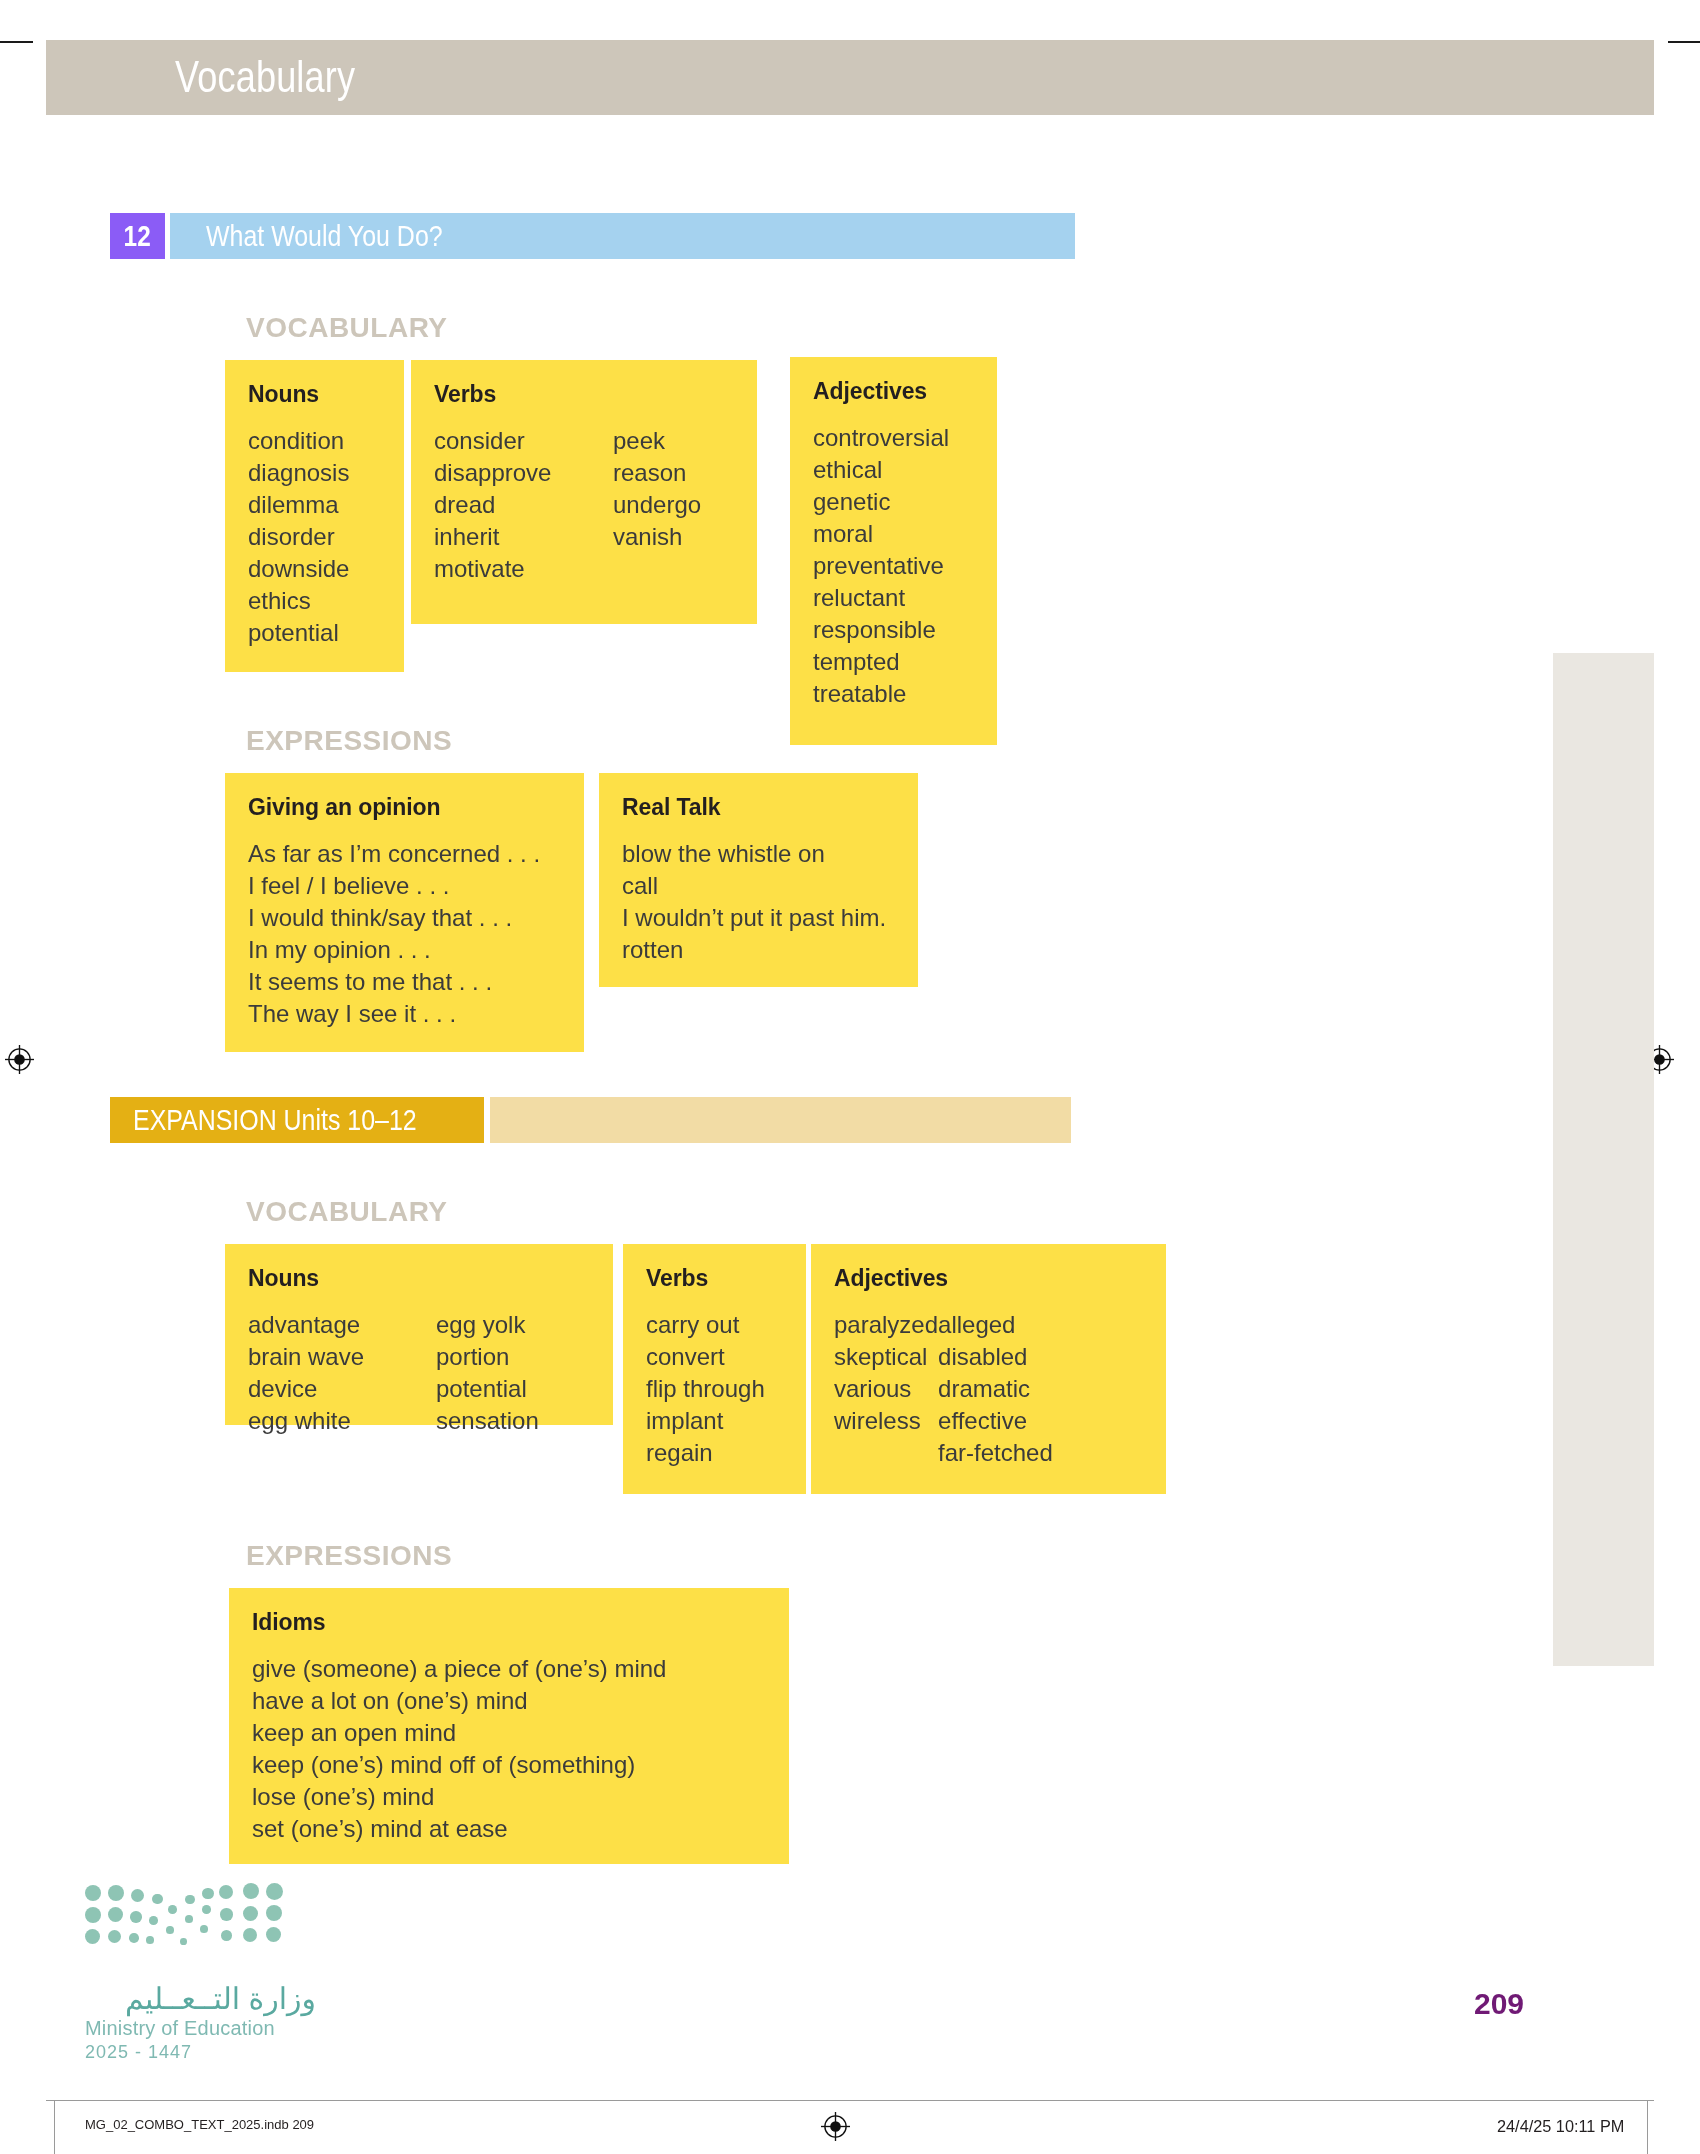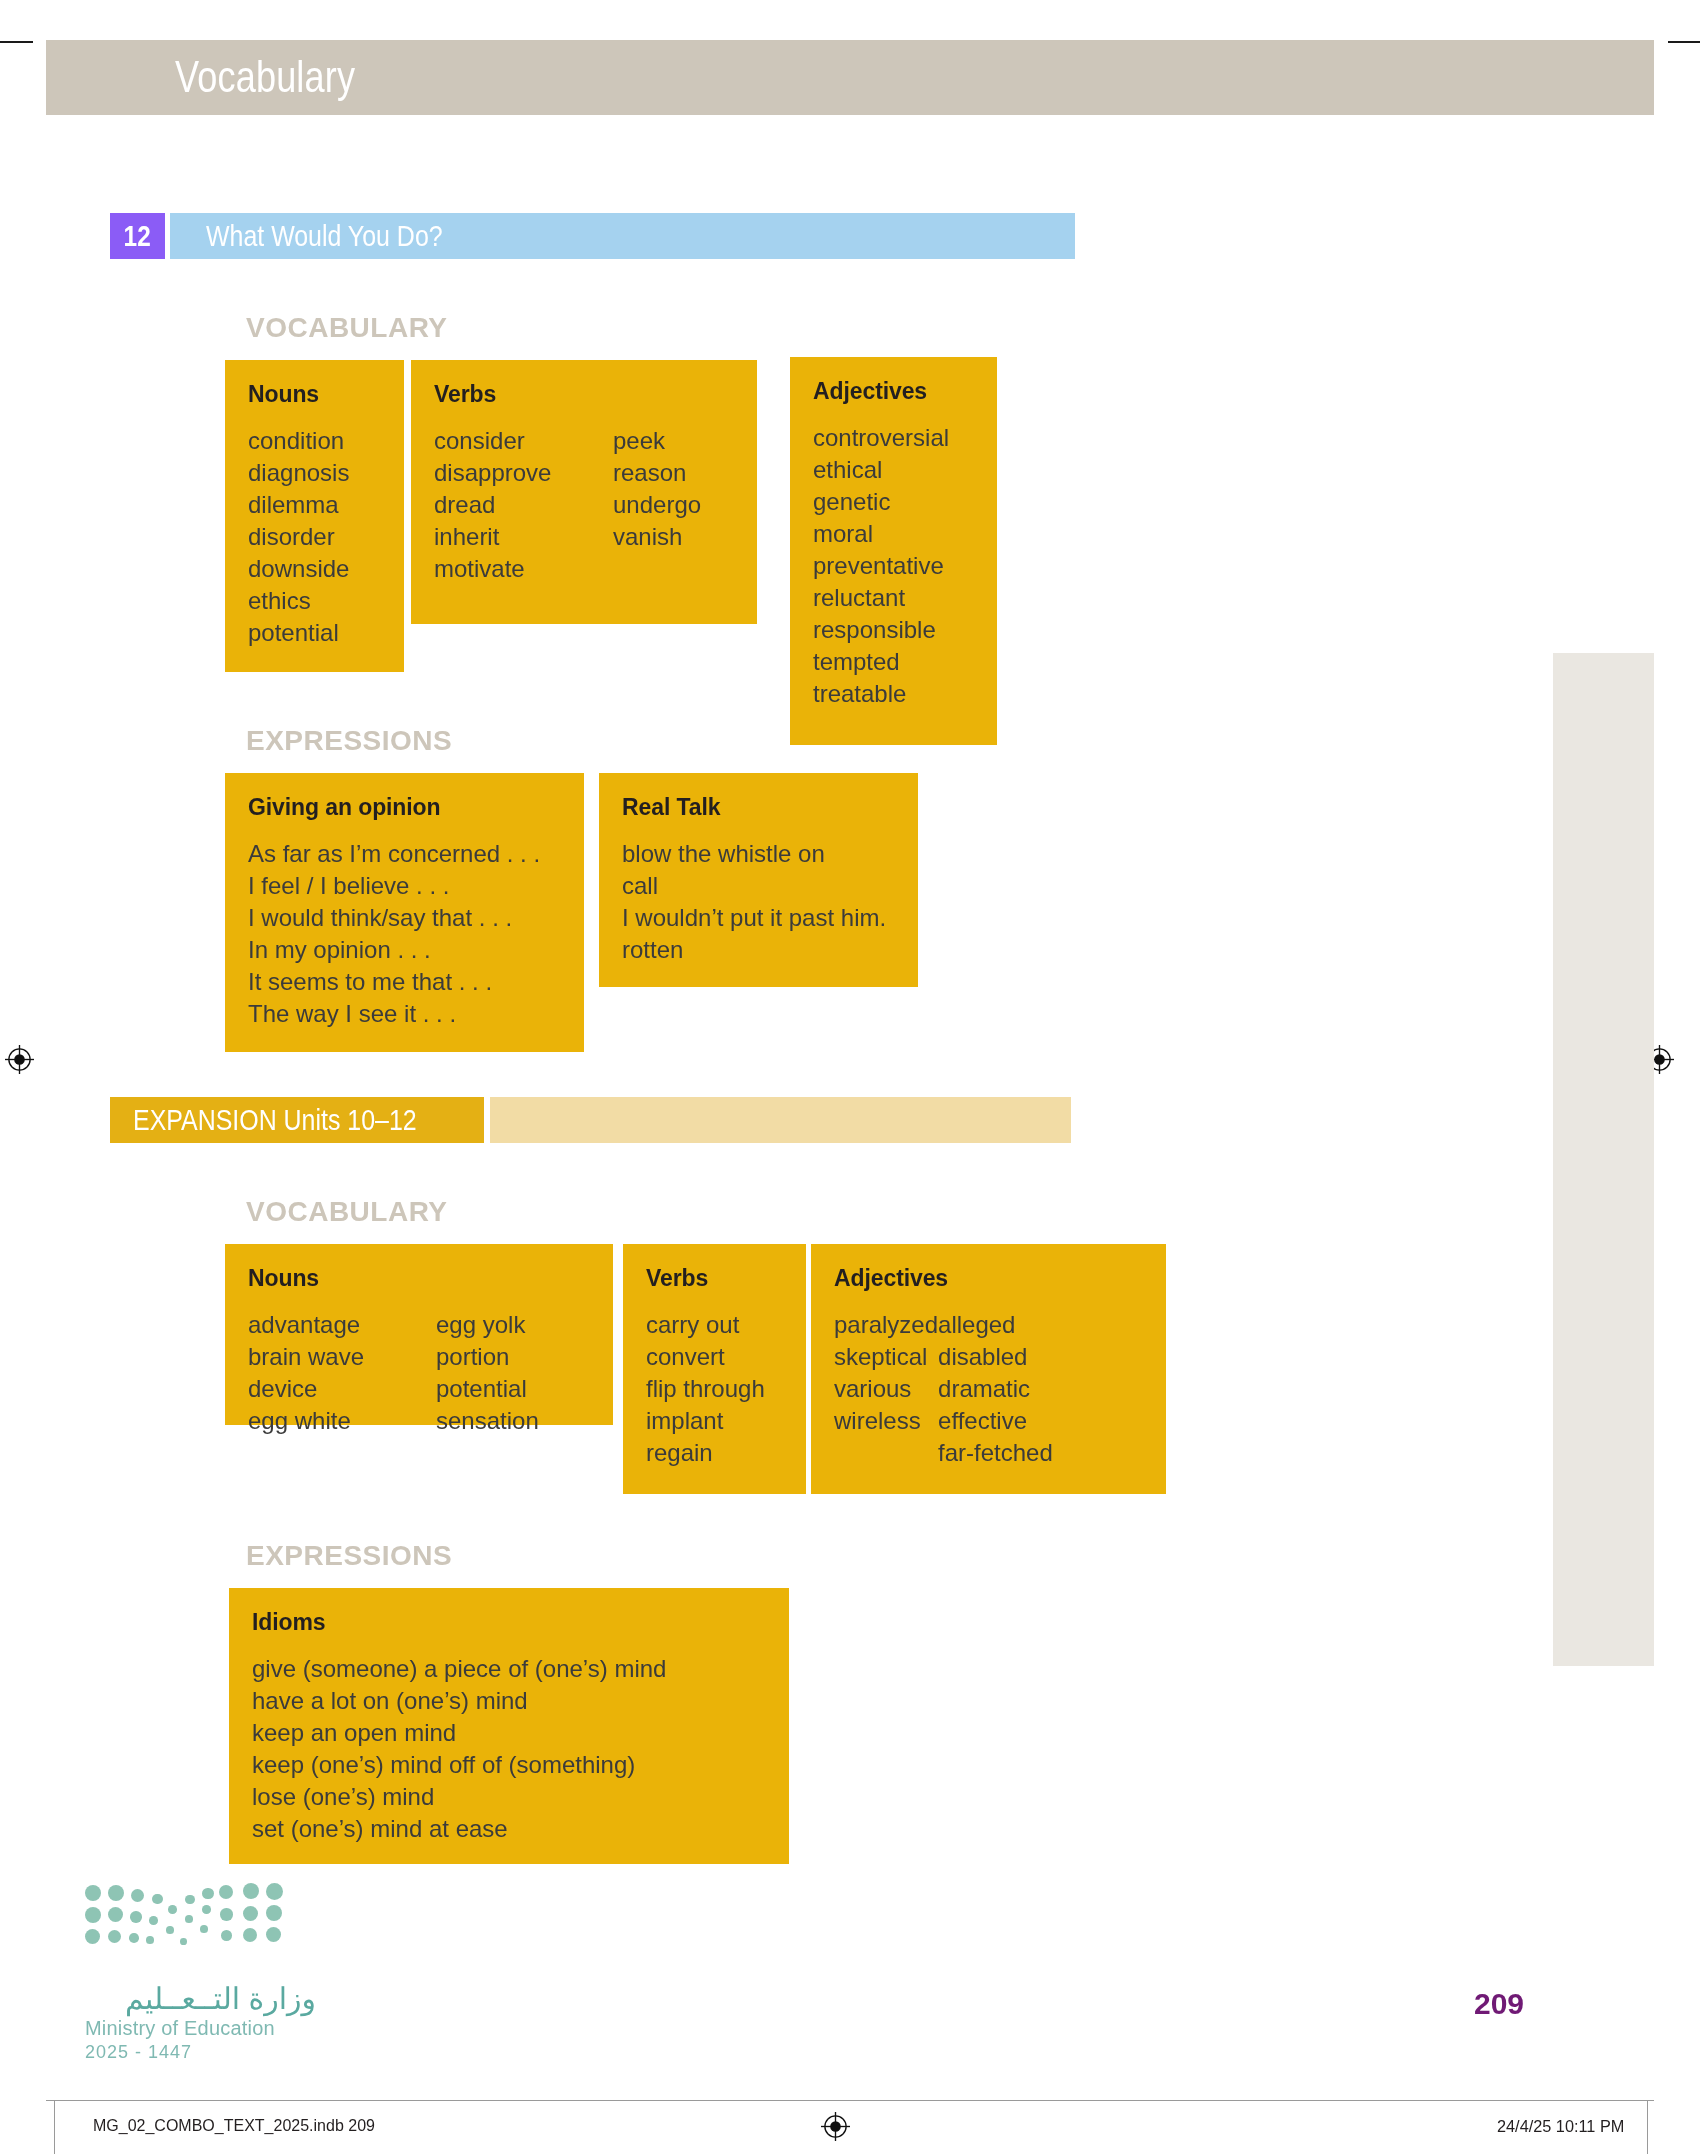--- a/index.html
+++ b/index.html
@@ -155,21 +155,21 @@
     position: absolute;
     color: #cdc6ba;
     font-size: 28px;
     font-weight: 700;
     letter-spacing: 0.5px;
   }
 
   
   .wordbox {
     position: absolute;
-    background: #eab308;
+    background: #fde047;
     box-sizing: border-box;
     padding: 21px 23px 21px 23px;
   }
   .wordbox .box-title {
     font-size: 23px;
     font-weight: 700;
     color: #231f20;
     margin-bottom: 17.3px;
     letter-spacing: -0.1px;
   }
@@ -256,23 +256,23 @@
   .footer-tick-right {
     position: absolute;
     left: 1647px;
     top: 2100px;
     width: 1px;
     height: 55px;
     background: #9a9a9a;
   }
   .footer-file {
     position: absolute;
-    left: 93px;
+    left: 85px;
     top: 2117px;
-    font-size: 16px;
+    font-size: 13px;
     color: #231f20;
     font-family: "Liberation Sans Narrow", "Liberation Sans", sans-serif;
   }
   .footer-date {
     position: absolute;
     left: 1497px;
     top: 2117px;
     font-size: 16.3px;
     color: #231f20;
     font-family: "Liberation Sans Narrow", "Liberation Sans", sans-serif;

